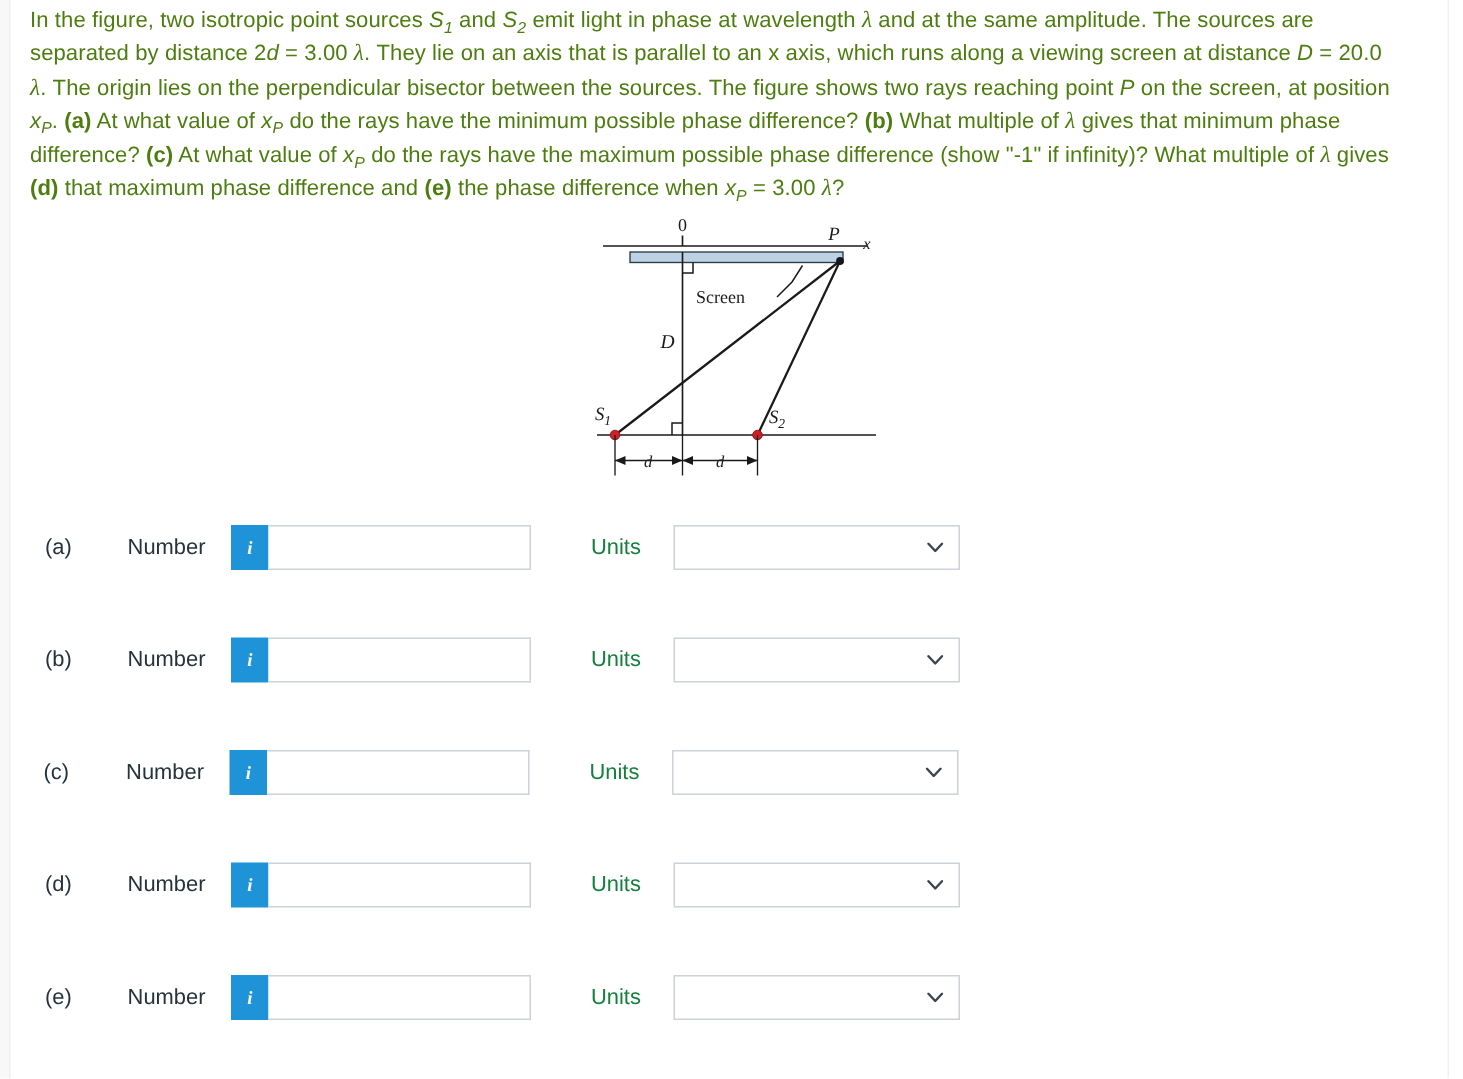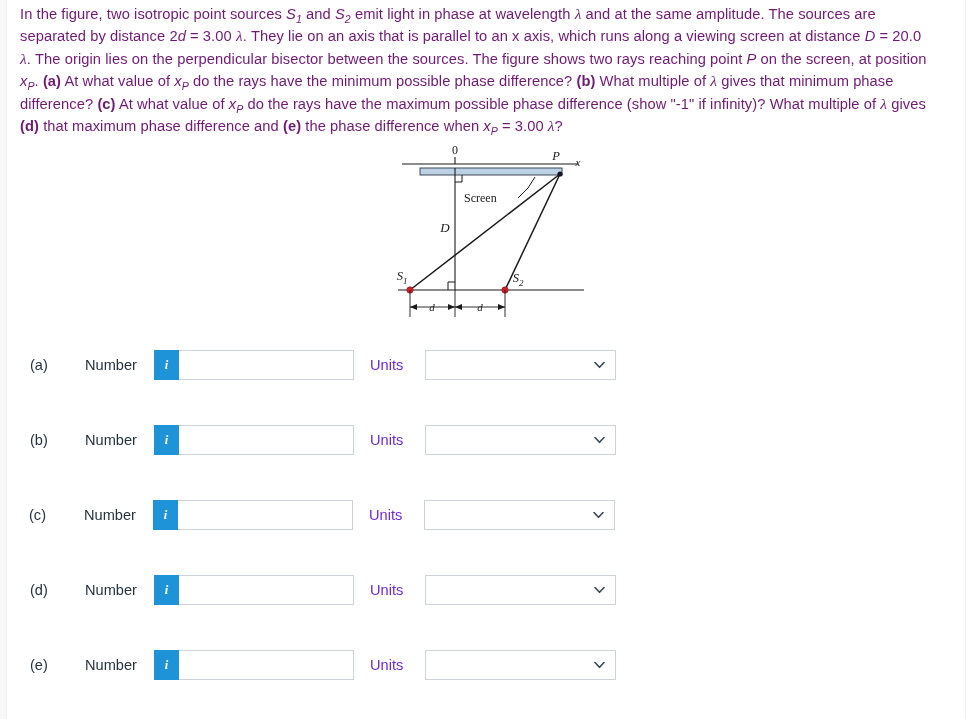--- a/index.html
+++ b/index.html
@@ -42,21 +42,21 @@
   }
 
   
   .problem-text {
     position: absolute;
     left: 12px;
     top: 3px;
     width: 912px;
     font-size: 14.7px;
     line-height: 21.4px;
-    color: #701a75;
+    color: #4d7c0f;
     letter-spacing: 0.005em;
     text-align: left;
   }
   .problem-text b { font-weight: 700; }
   .var { font-style: italic; }
   .lam { font-style: italic; font-family: "Liberation Serif", serif; font-size: 15.4px; }
   sub { font-size: 0.72em; line-height: 0; }
 
   
   .figure-wrap {
@@ -119,22 +119,22 @@
     border-left: none;
     background: #ffffff;
     font-size: 14px;
     font-family: "Liberation Sans", sans-serif;
     padding: 0 6px;
     color: #26333d;
     outline: none;
   }
   .units-label {
     font-size: 14.6px;
-    color: #6d28d9;
-    margin-left: 16px;
+    color: #15803d;
+    margin-left: 40px;
     width: 52px;
     text-align: left;
   }
   .units-select {
     width: 191px;
     height: 30px;
     box-sizing: border-box;
     border: 1px solid #cdd3d8;
     background: #ffffff;
     font-size: 14px;

